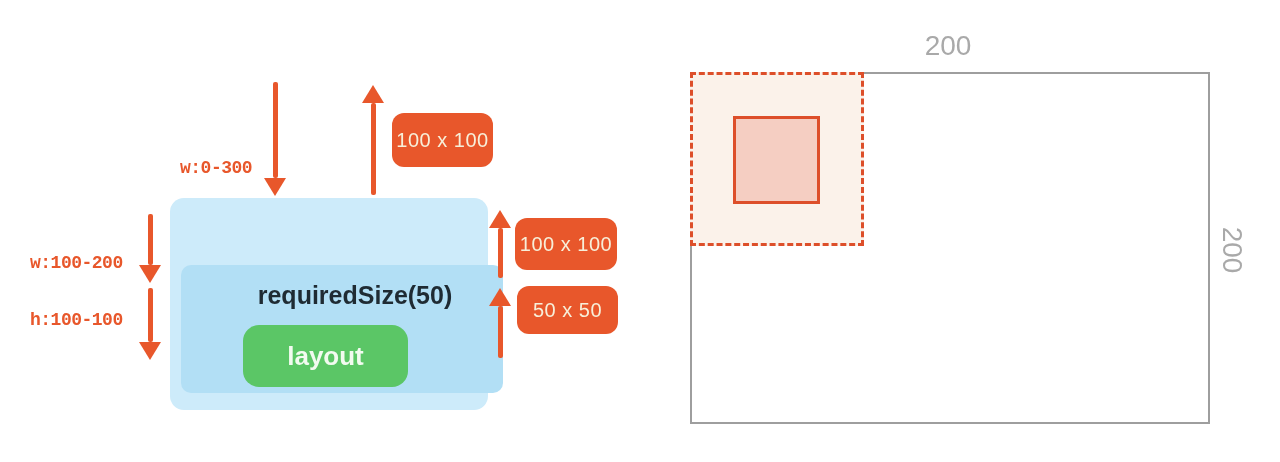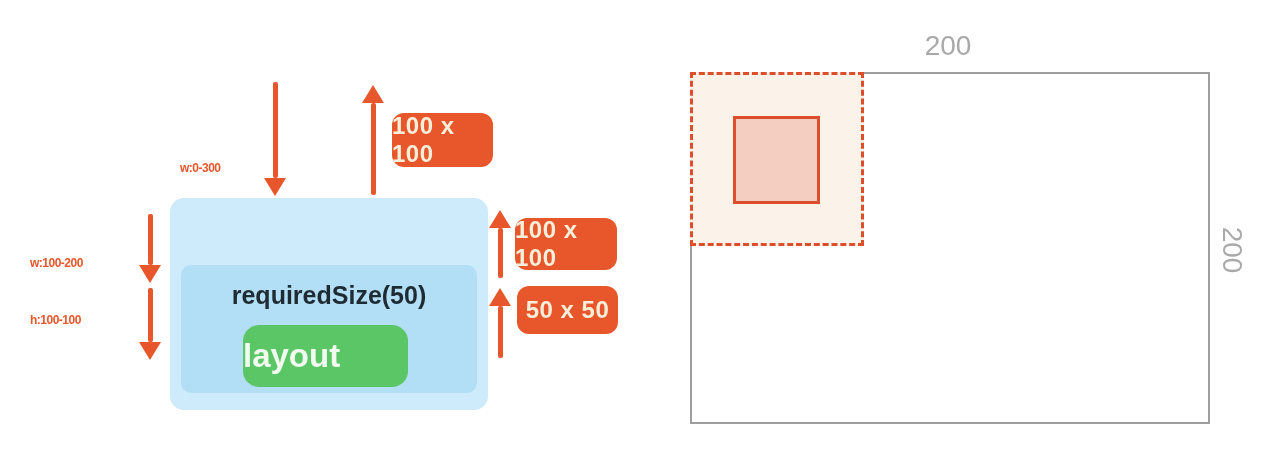--- a/index.html
+++ b/index.html
@@ -8,23 +8,23 @@
     background: #ffffff;
     font-family: "Liberation Sans", sans-serif;
     position: relative;
     overflow: hidden;
   }
   .canvas { position: absolute; left: 0; top: 0; width: 1280px; height: 462px; }
 
   
   .constraint-label {
     position: absolute;
-    font-family: Liberation Sans, sans-serif;
+    font-family: Liberation Mono, monospace;
     font-weight: bold;
-    font-size: 12px;
+    font-size: 18px;
     line-height: 19px;
     color: var(--orange);
     letter-spacing: -0.5px;
     white-space: pre;
   }
 
   
   .arrow {
     position: absolute;
     width: 22px;
@@ -39,22 +39,22 @@
 
   
   .badge {
     position: absolute;
     background: var(--orange);
     color: var(--badge-text);
     border-radius: 12px;
     display: flex;
     align-items: center;
     justify-content: center;
-    font-weight: bold;
-    font-size: 24px;
+    font-weight: normal;
+    font-size: 20px;
     letter-spacing: 0.5px;
   }
 
   
   .outer-box {
     position: absolute;
     left: 170px; top: 198px;
     width: 318px; height: 212px;
     background: var(--outer-box-blue);
     border-radius: 14px;
@@ -65,32 +65,34 @@
     font-size: 25px;
     color: var(--dark-text);
   }
   .outer-title { padding-top: 15px; }
   .inner-box {
     position: absolute;
     left: 11px; top: 67px;
     width: 296px; height: 128px;
     background: var(--inner-box-blue);
     border-radius: 10px;
+    padding-left: 26px;
   }
   .inner-title { padding-top: 16px; }
   .layout-box {
     position: absolute;
     left: 62px; top: 60px;
     width: 165px; height: 62px;
     background: var(--green);
     border-radius: 16px;
     display: flex;
     align-items: center;
+    justify-content: center;
     font-weight: bold;
-    font-size: 33px;
+    font-size: 26px;
     color: var(--layout-text);
   }
 
   
   .parent-rect {
     position: absolute;
     left: 690px; top: 72px;
     width: 520px; height: 352px;
     box-sizing: border-box;
     border: 2px solid var(--gray-border);

